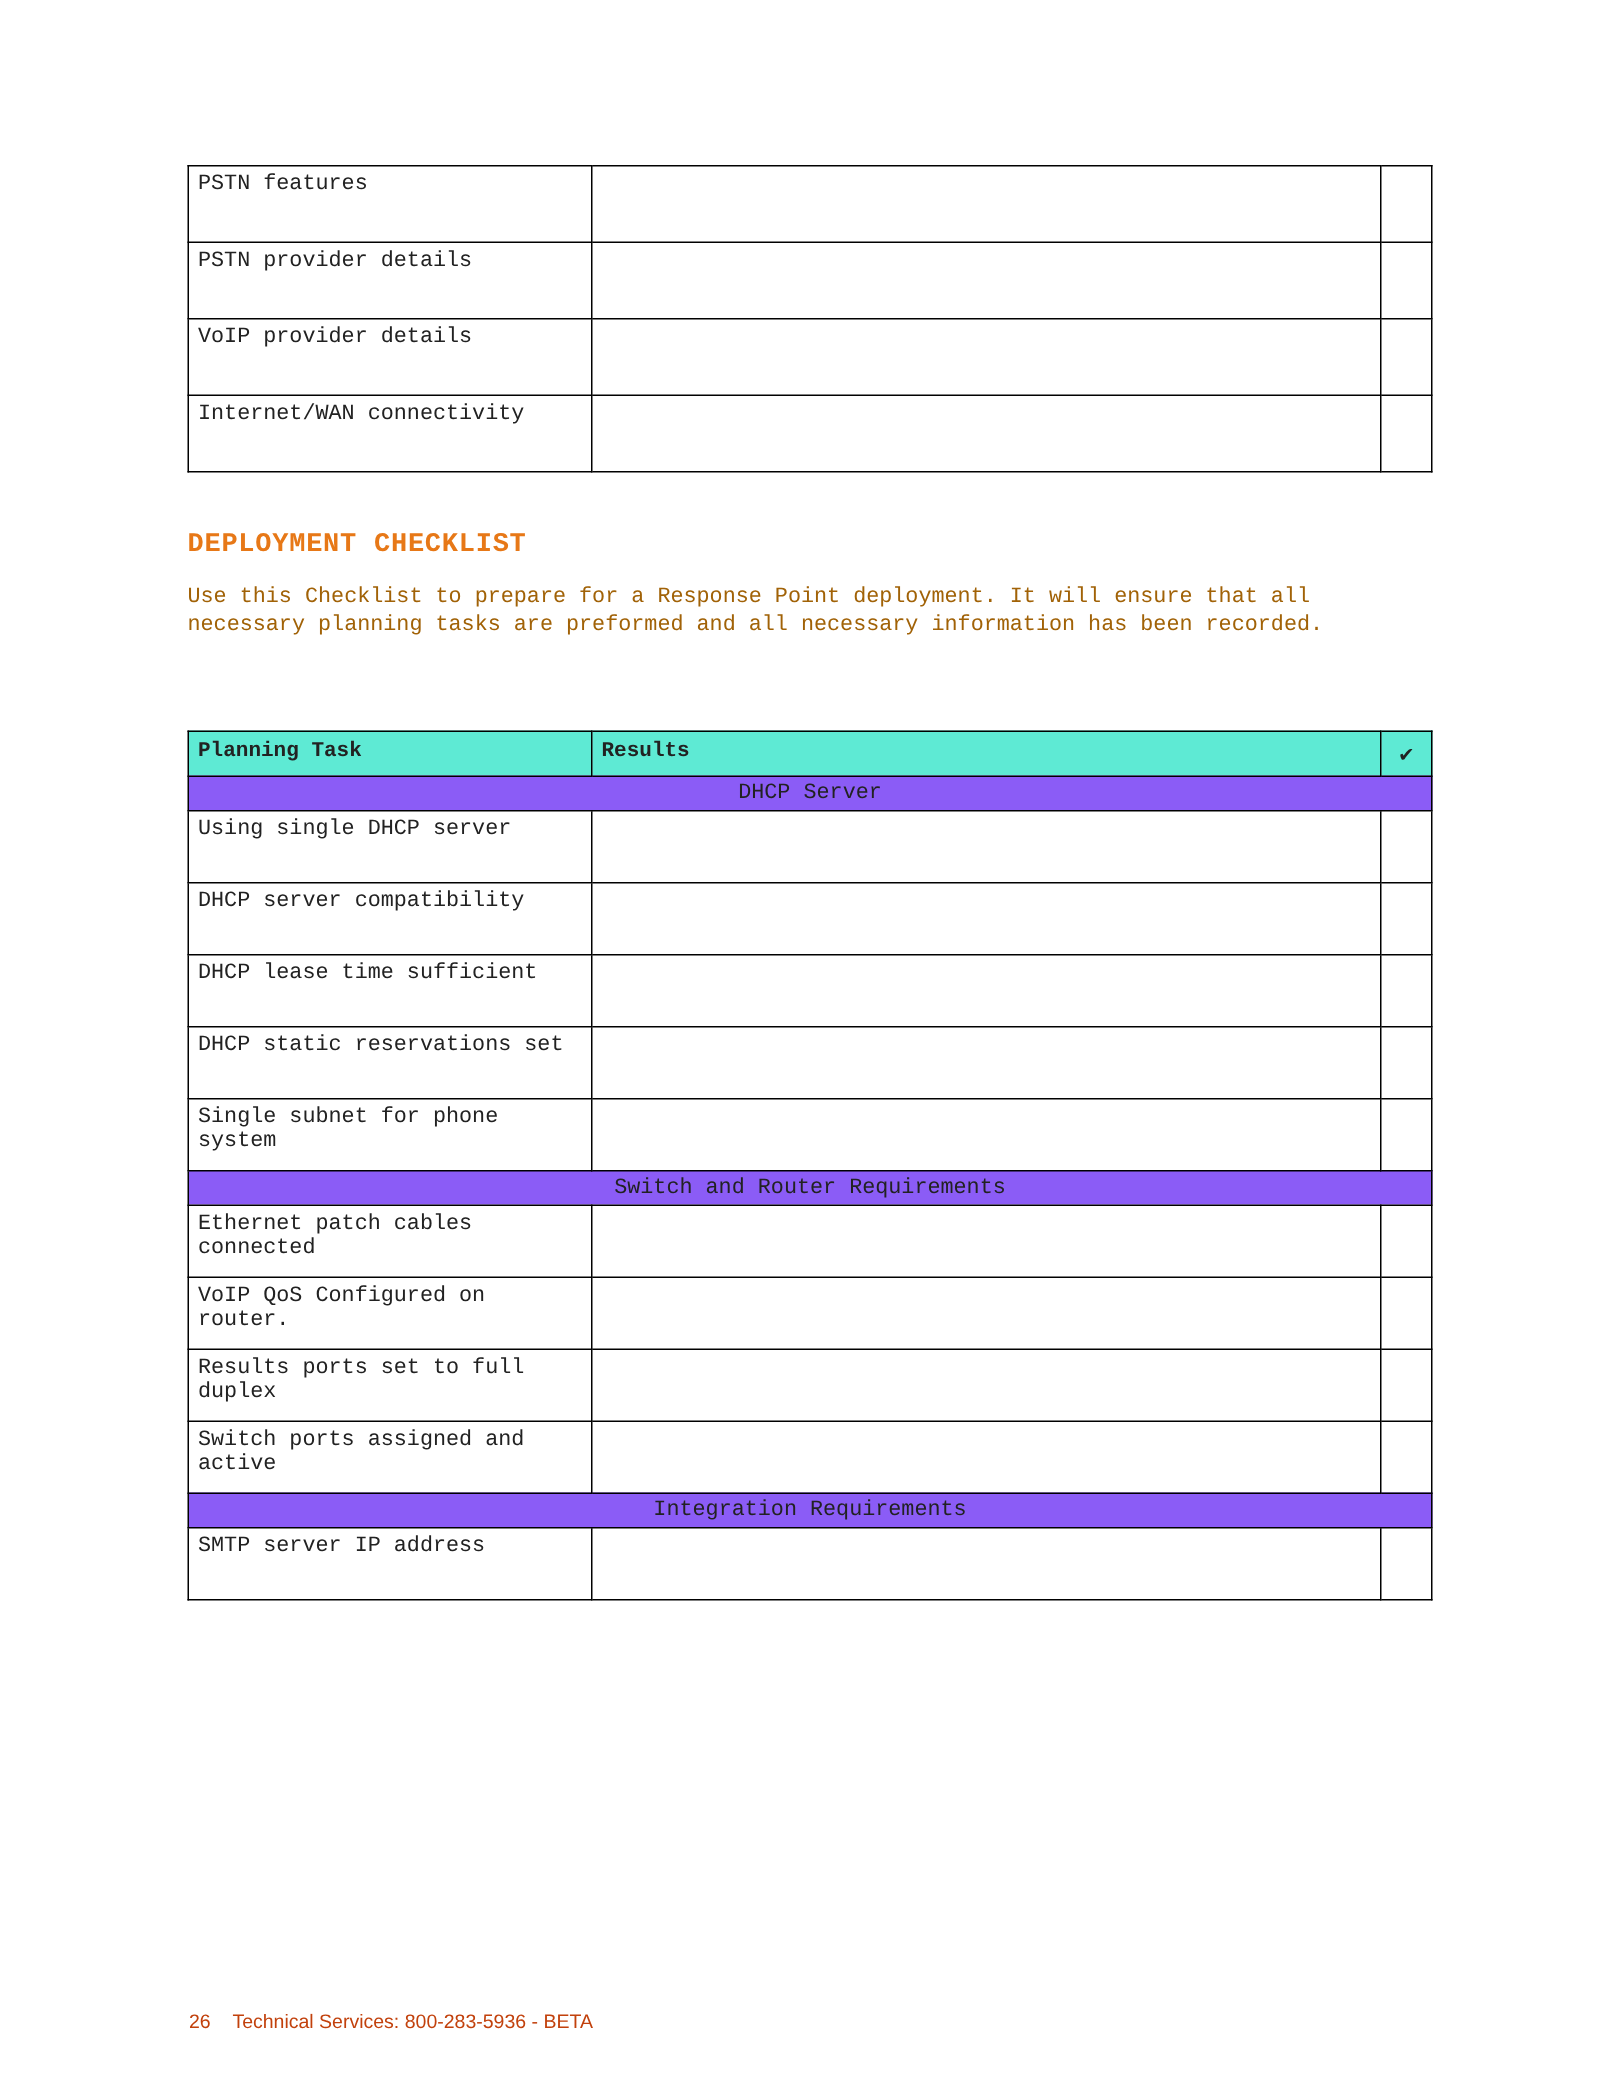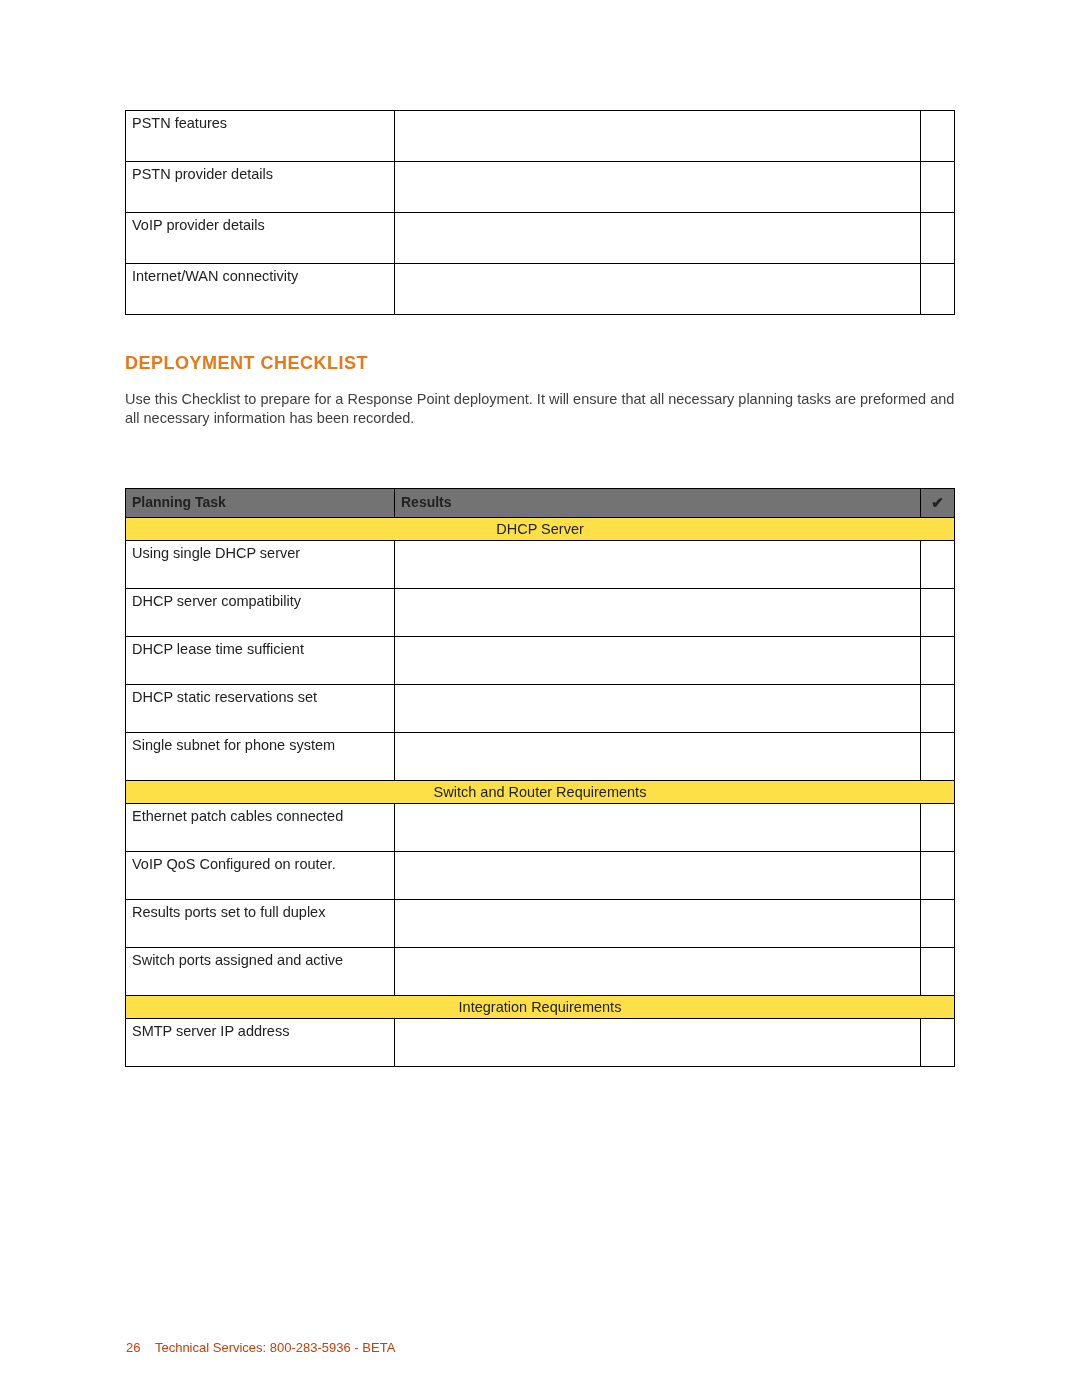--- a/index.html
+++ b/index.html
@@ -8,20 +8,21 @@
     background: #ffffff;
     font-family: Arial, Helvetica, sans-serif;
     font-size: 14.5px;
     color: #222;
     width: 1080px;
     height: 1397px;
     position: relative;
   }
   .page {
     padding: 110px 125px 0 125px;
+    font-family: Liberation Mono, monospace;
   }
   table {
     border-collapse: collapse;
     width: 100%;
     table-layout: fixed;
   }
   td, th {
     border: 1px solid #000;
     text-align: left;
     font-weight: normal;
@@ -38,42 +39,42 @@
     color: #e77817;
     font-weight: bold;
     font-size: 18px;
     letter-spacing: 0.5px;
     margin: 38px 0 16px 0;
   }
   .section-intro {
     font-size: 14.5px;
     line-height: 1.3;
     margin: 0 0 60px 0;
-    color: #404040;
+    color: #a16207;
   }
   .chk-table col.c1 { width: 269px; }
   .chk-table col.c2 { width: auto; }
   .chk-table col.c3 { width: 34px; }
   .chk-table th {
-    background: #737373;
+    background: #5eead4;
     font-weight: bold;
     font-size: 14px;
     padding: 5px 6px;
     height: 26px;
   }
   .chk-table th.check-col {
     text-align: center;
     font-size: 15px;
   }
   .chk-table td {
     height: 48px;
     padding: 4px 6px 0 6px;
   }
   .chk-table tr.section-row td {
-    background: #fde047;
+    background: #8b5cf6;
     text-align: center;
     height: 23px;
     padding: 2px 20px;
     vertical-align: middle;
   }
   .footer {
     position: absolute;
     bottom: 42px;
     left: 126px;
     color: #c2410c;

